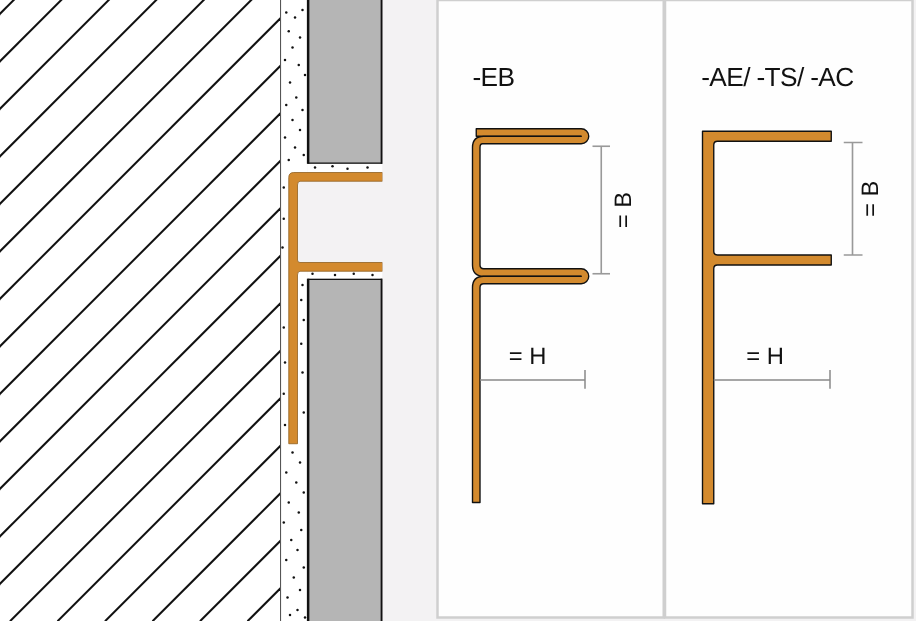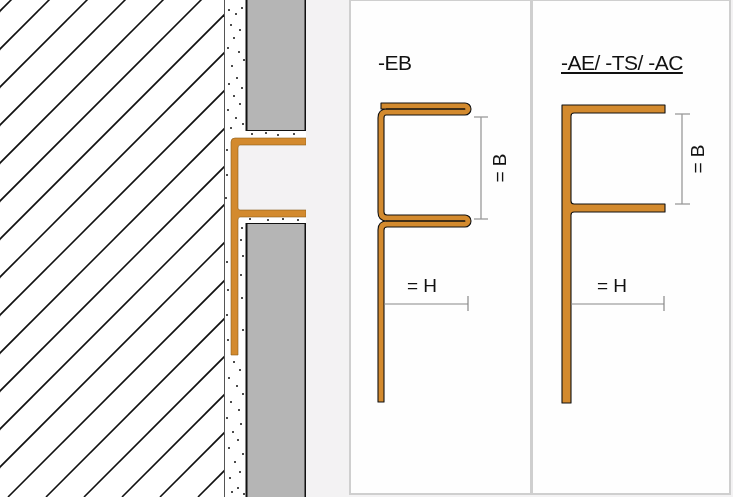--- a/index.html
+++ b/index.html
@@ -167,20 +167,20 @@
       <line x1="675" y1="204" x2="690" y2="204"></line>
     </g>
     <g stroke="#888" stroke-width="1.2">
       <line x1="571" y1="304" x2="664" y2="304"></line>
       <line x1="664" y1="296" x2="664" y2="311"></line>
     </g>
   </svg>
 
   
   <div class="label title" style="left:378px; top:51px;">-EB</div>
-  <div class="label title" style="left:561px; top:51px;text-decoration:underline;">-AE/ -TS/ -AC</div>
+  <div class="label title" style="left:561px; top:51px;">-AE/ -TS/ -AC</div>
 
   <div class="label dim-rot" style="left:485px; top:157px;">= B</div>
   <div class="label dim-rot" style="left:683px; top:148px;">= B</div>
 
   <div class="label dim" style="left:407px; top:275px;">= H</div>
   <div class="label dim" style="left:597px; top:275px;">= H</div>
 </div>
 
 </body></html>

